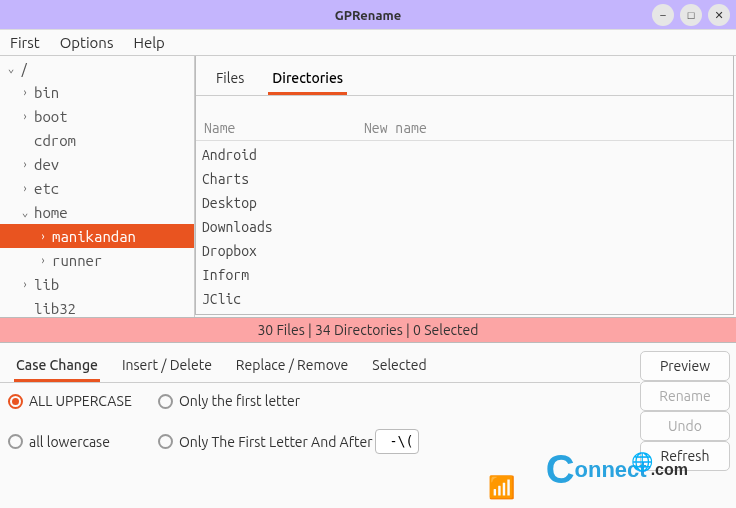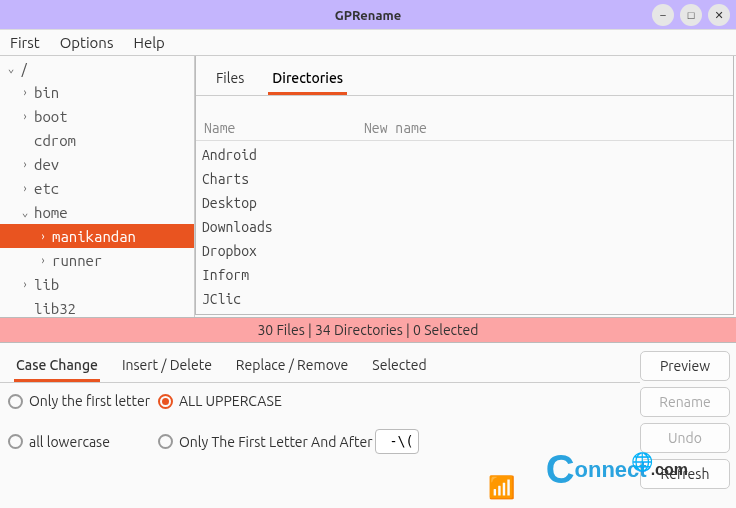--- a/index.html
+++ b/index.html
@@ -33,21 +33,21 @@
   .opttabs { display: flex; gap: 20px; padding: 8px 14px 0 14px; border-bottom: 1px solid #ccc; }
   .opttab { padding: 6px 2px; cursor: pointer; }
   .opttab.active { border-bottom: 3px solid #e95420; font-weight: 500; }
   .radios { padding: 10px 8px; display: grid; grid-template-columns: 150px auto; row-gap: 20px; align-items: center; }
   .radio { display: flex; align-items: center; gap: 6px; cursor: pointer; }
   .rcirc { width: 15px; height: 15px; border: 2px solid #999; border-radius: 50%; display: flex; align-items: center; justify-content: center; }
   .rcirc.sel { border-color: #e95420; }
   .rcirc.sel::after { content: ""; width: 7px; height: 7px; background: #e95420; border-radius: 50%; }
   .afterbox { display: flex; align-items: center; gap: 2px; }
   .txtin { border: 1px solid #bbb; border-radius: 4px; padding: 4px 6px; font-family: monospace; width: 44px; }
-  .btns { width: 96px; display: flex; flex-direction: column; gap: 6px; padding: 8px 6px 0 0; }
+  .btns { width: 96px; display: flex; flex-direction: column; gap: 0; padding: 8px 6px 0 0; }
   .btn { border: 1px solid #ccc; background: #fdfdfd; border-radius: 5px; padding: 6px 0; text-align: center; cursor: pointer; font-size: 14px; }
   .btn.disabled { color: #aaa; }
   .wm { position: absolute; right: 48px; bottom: 16px; display: flex; align-items: center; font-family: Arial; font-weight: bold; pointer-events: none; }
   .wm .big { font-size: 40px; color: #2aa3df; }
   .wm .rest { font-size: 22px; color: #2aa3df; }
   .wm .com { font-size: 16px; color: #333; margin-left: 4px; }
   .wifi { position: absolute; right: 220px; bottom: 8px; color: #2aa3df; font-size: 22px; pointer-events: none; }
   .globe { position: absolute; right: 82px; bottom: 36px; font-size: 18px; pointer-events: none; }
 </style>
 </head>
@@ -145,26 +145,26 @@
 <div class="optionarea">
   <div class="optleft">
     <div class="opttabs">
       <div class="opttab active">Case Change</div>
       <div class="opttab">Insert / Delete</div>
       <div class="opttab">Replace / Remove</div>
       <div class="opttab">Selected</div>
     </div>
     <div class="radios">
       <div class="radio">
+        <span class="rcirc sel"></span>
+        <span>ALL UPPERCASE</span>
+      </div>
+      <div class="radio">
         <span class="rcirc"></span>
         <span>Only the first letter</span>
-      </div>
-      <div class="radio">
-        <span class="rcirc sel"></span>
-        <span>ALL UPPERCASE</span>
       </div>
       <div class="radio">
         <span class="rcirc"></span>
         <span>all lowercase</span>
       </div>
       <div class="afterbox">
         <div class="radio">
           <span class="rcirc"></span>
           <span>Only The First Letter And After</span>
         </div>

